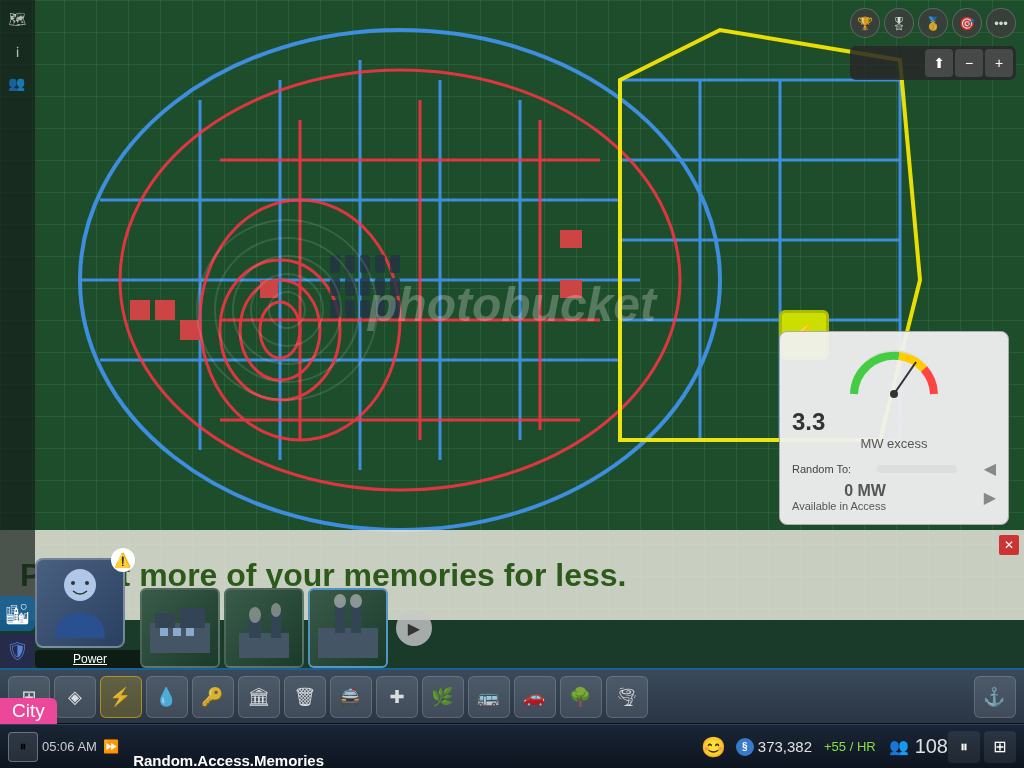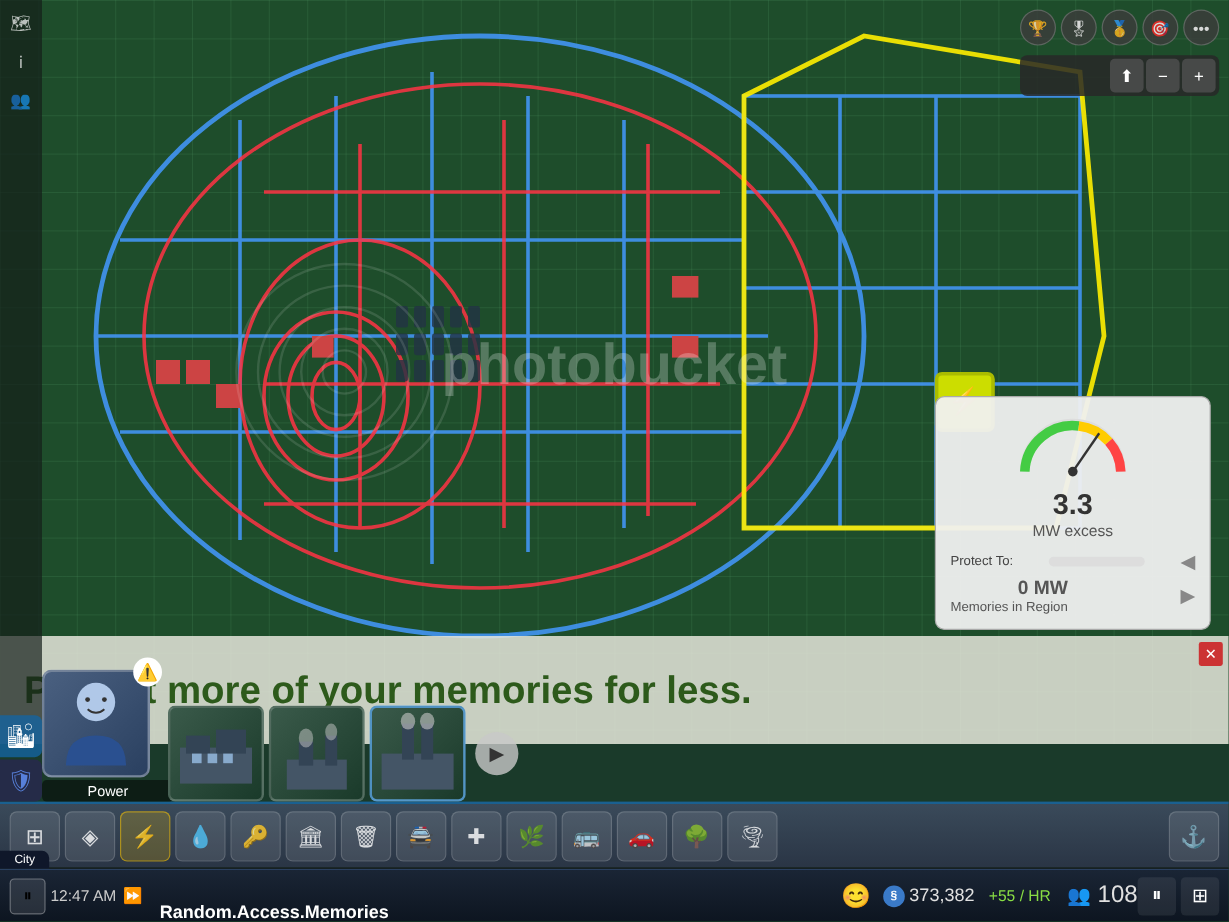--- a/index.html
+++ b/index.html
@@ -33,20 +33,21 @@
     }
 
     
     .watermark {
       position: absolute;
       top: 50%; left: 50%;
       transform: translate(-50%, -60%);
       color: rgba(255,255,255,0.25);
       font-size: 48px;
       font-weight: bold;
+      font-style: italic;
       white-space: nowrap;
       pointer-events: none;
       z-index: 10;
     }
 
     
     .spiral-overlay {
       position: absolute;
       top: 50%; left: 28%;
       transform: translate(-50%, -50%);
@@ -96,21 +97,20 @@
       border: 1px solid #aaa;
       border-radius: 8px;
       padding: 12px;
       z-index: 30;
     }
 
     .gauge-value {
       font-size: 24px;
       font-weight: bold;
       color: #333;
-      text-align: center;
     }
 
     .gauge-label {
       font-size: 13px;
       color: #555;
       text-align: center;
       margin-bottom: 8px;
     }
 
     .selling-row {
@@ -246,23 +246,23 @@
 
     .tool-icon.lightning {
       background: rgba(255,200,0,0.2);
       border-color: rgba(255,200,0,0.5);
     }
 
     
     #city-tab {
       position: absolute;
       bottom: 44px; left: 0;
-      background: #0f172a;
-      color: white;
-      font-size: 10px;
+      background: #ec4899;
+      color: white;
+      font-size: 19px;
       padding: 2px 12px;
       border-radius: 0 6px 0 0;
       z-index: 45;
       display: flex;
       align-items: center;
       gap: 4px;
     }
 
     
     #status-bar {
@@ -402,20 +402,21 @@
     }
 
     .avatar-label {
       text-align: center;
       color: white;
       font-size: 12px;
       margin-top: 2px;
       background: rgba(0,0,0,0.5);
       border-radius: 4px;
       padding: 2px 4px;
+      text-decoration: underline;
     }
 
     
     #building-bar {
       position: absolute;
       bottom: 100px; left: 140px;
       display: flex;
       gap: 4px;
       z-index: 35;
       align-items: center;
@@ -615,28 +616,28 @@
       <path d="M10,50 A40,40 0 0,1 55,12" stroke="#44cc44" stroke-width="8" fill="none"></path>
       <path d="M55,12 A40,40 0 0,1 80,25" stroke="#ffcc00" stroke-width="8" fill="none"></path>
       <path d="M80,25 A40,40 0 0,1 90,50" stroke="#ff4444" stroke-width="8" fill="none"></path>
 
       <line x1="50" y1="50" x2="72" y2="18" stroke="#333" stroke-width="2"></line>
       <circle cx="50" cy="50" r="4" fill="#333"></circle>
     </svg>
     <div class="gauge-value">3.3</div>
     <div class="gauge-label">MW excess</div>
     <div class="selling-row">
-      <span>Protect To:</span>
+      <span>Random To:</span>
       <div class="selling-bar"></div>
       <button class="arrow-btn">◀</button>
     </div>
     <div style="display:flex; justify-content:space-between; align-items:center; margin-top:4px;">
       <div class="selling-right">
         <div class="mw-val">0 MW</div>
-        <div>Memories in Region</div>
+        <div>Available in Access</div>
       </div>
       <button class="arrow-btn">▶</button>
     </div>
   </div>
 
   <div id="ad-banner">
     <div class="ad-text">Protect more of your memories for less.</div>
     <button id="ad-close">✕</button>
   </div>
 </div>
@@ -719,21 +720,21 @@
   <div class="tool-icon">🌪</div>
   <div class="tool-icon" style="margin-left:auto;">⚓</div>
 </div>
 
 <div id="city-tab">
   <span>City</span>
 </div>
 
 <div id="status-bar">
   <button class="status-pause">⏸</button>
-  <span class="status-time">12:47 AM</span>
+  <span class="status-time">05:06 AM</span>
   <div class="status-ff">
     <button class="ff-btn">⏩</button>
   </div>
   <span class="city-name-status">Random.Access.Memories</span>
   <span class="status-smiley">😊</span>
   <div class="status-simoleons">
     <div class="simoleon-icon">§</div>
     <span class="status-money">373,382</span>
   </div>
   <span class="status-income">+55 / HR</span>

